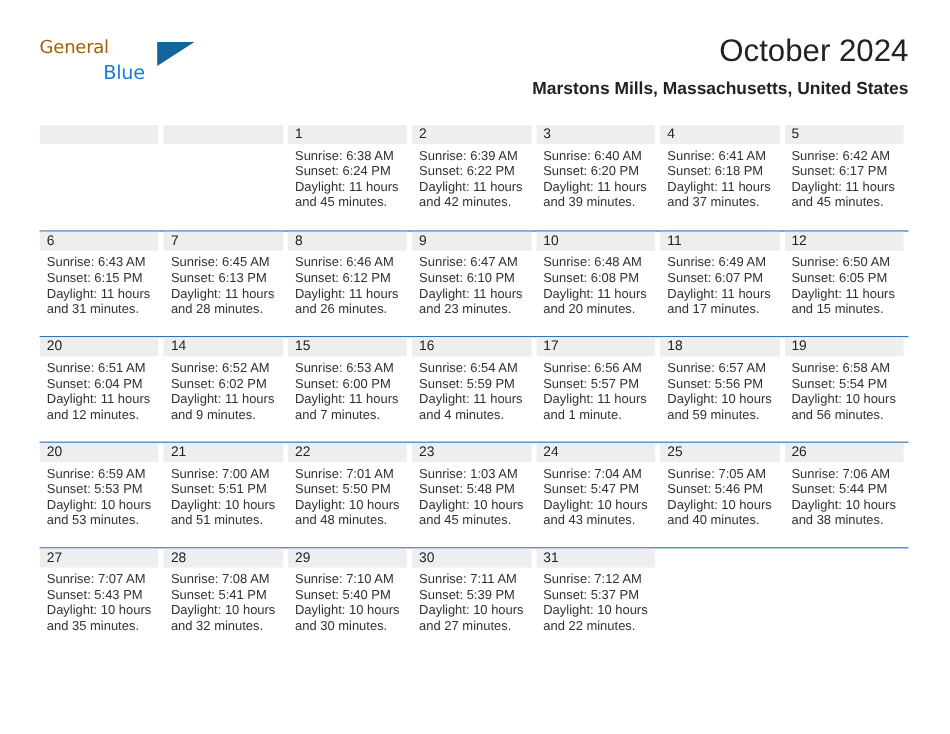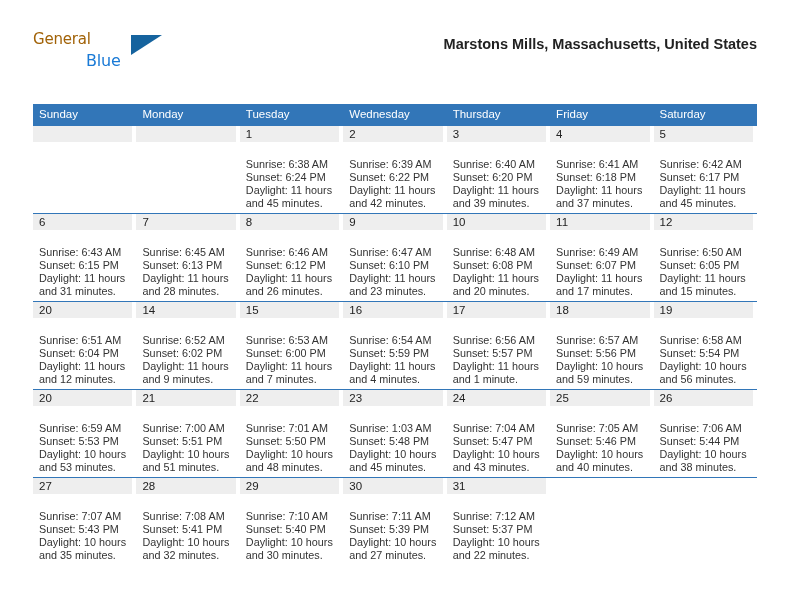--- a/index.html
+++ b/index.html
@@ -142,21 +142,21 @@
     box-sizing: border-box;
     font-size: 11.5px;
     line-height: 16px;
     color: #222222;
   }
   .day-cell.blank .day-num-band {
     background: transparent;
   }
 
   .day-body {
-    padding: 16px 2px 0 6px;
+    padding: 4px 2px 0 6px;
     font-size: 10.8px;
     line-height: 13.1px;
     color: #333333;
   }
   .day-body div {
     white-space: nowrap;
   }
 </style>
 </head>
 <body>
@@ -165,36 +165,28 @@
 
   <div class="top-bar">
 
     <div class="logo">
       <span class="logo-general">General</span>
       <span class="logo-triangle"></span>
       <span class="logo-blue">Blue</span>
     </div>
 
     <div class="title-block">
+      <div class="cal-title">October 2024</div>
       <div class="cal-subtitle">Marstons Mills, Massachusetts, United States</div>
     </div>
 
   </div>
 
   <div class="calendar">
 
-    <div class="week-head">
-      <div class="hcell">Sunday</div>
-      <div class="hcell">Monday</div>
-      <div class="hcell">Tuesday</div>
-      <div class="hcell">Wednesday</div>
-      <div class="hcell">Thursday</div>
-      <div class="hcell">Friday</div>
-      <div class="hcell">Saturday</div>
-    </div>
 
     <div class="week-row">
       <div class="day-cell">
         <div class="day-num-band"></div>
         <div class="day-body">
           <div></div>
           <div></div>
           <div></div>
           <div></div>
         </div>

